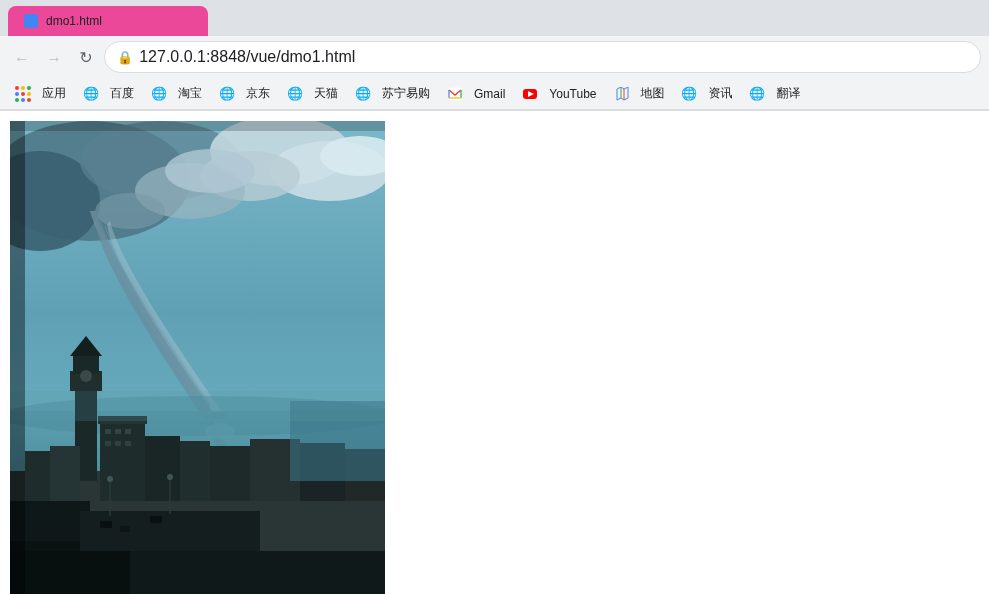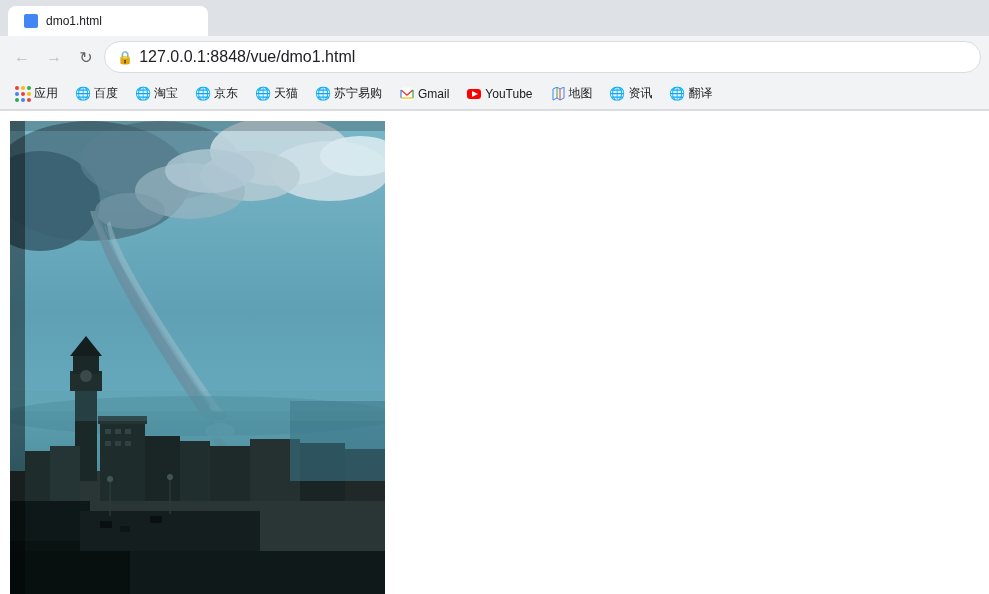--- a/index.html
+++ b/index.html
@@ -24,21 +24,21 @@
     
     .tab-bar {
       display: flex;
       align-items: flex-end;
       padding: 8px 8px 0 8px;
       background: #dee1e6;
       height: 36px;
     }
 
     .tab {
-      background: #ffffff;
+      background: #ec4899;
       border-radius: 8px 8px 0 0;
       padding: 6px 16px;
       font-size: 12px;
       color: #202124;
       display: flex;
       align-items: center;
       gap: 8px;
       min-width: 200px;
       height: 30px;
       text-align: right;
@@ -112,21 +112,21 @@
       background: #f1f3f4;
       border-bottom: 1px solid #dadce0;
       gap: 2px;
       height: 32px;
       overflow: hidden;
     }
 
     .bookmark-item {
       display: flex;
       align-items: center;
-      gap: 4px;
+      gap: 12px;
       padding: 3px 8px;
       border-radius: 4px;
       cursor: pointer;
       font-size: 12px;
       color: #202124;
       white-space: nowrap;
     }
 
     .bookmark-icon {
       width: 14px;

